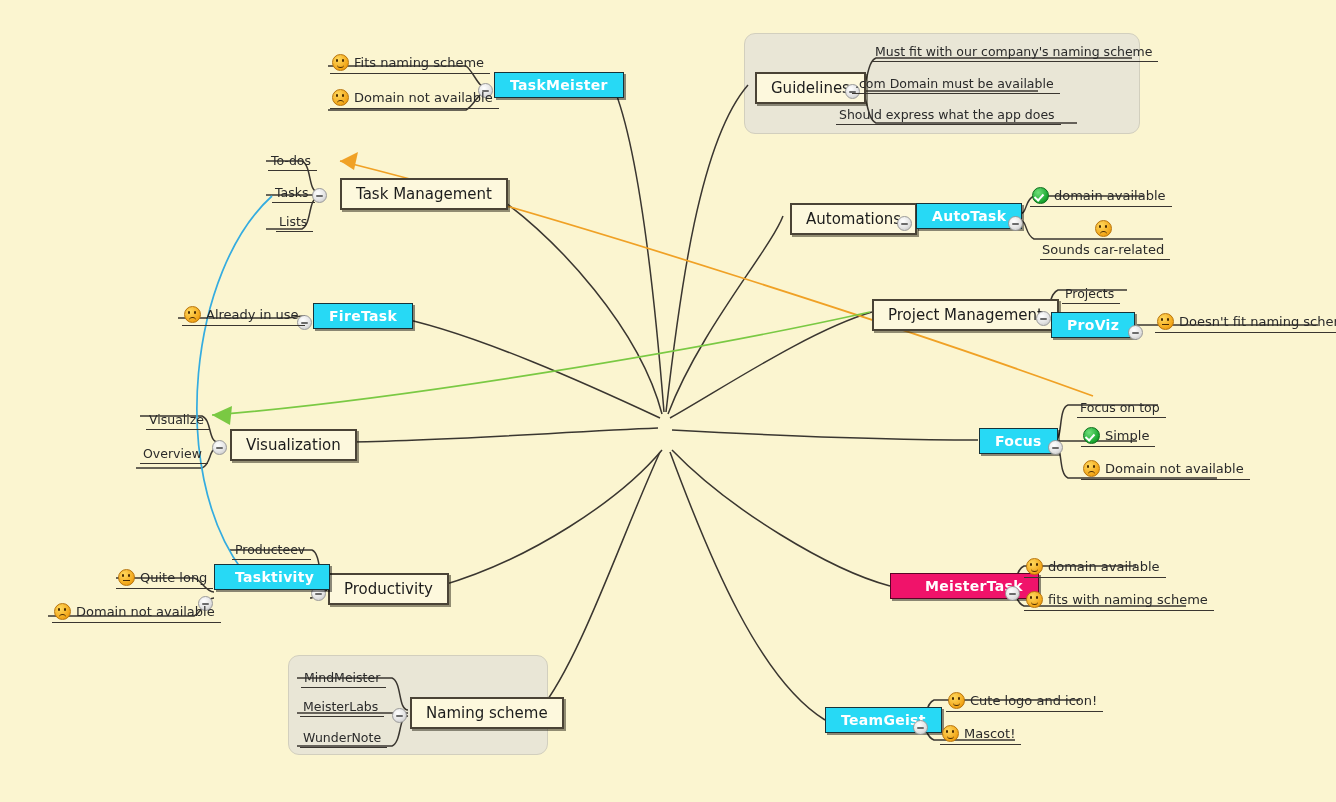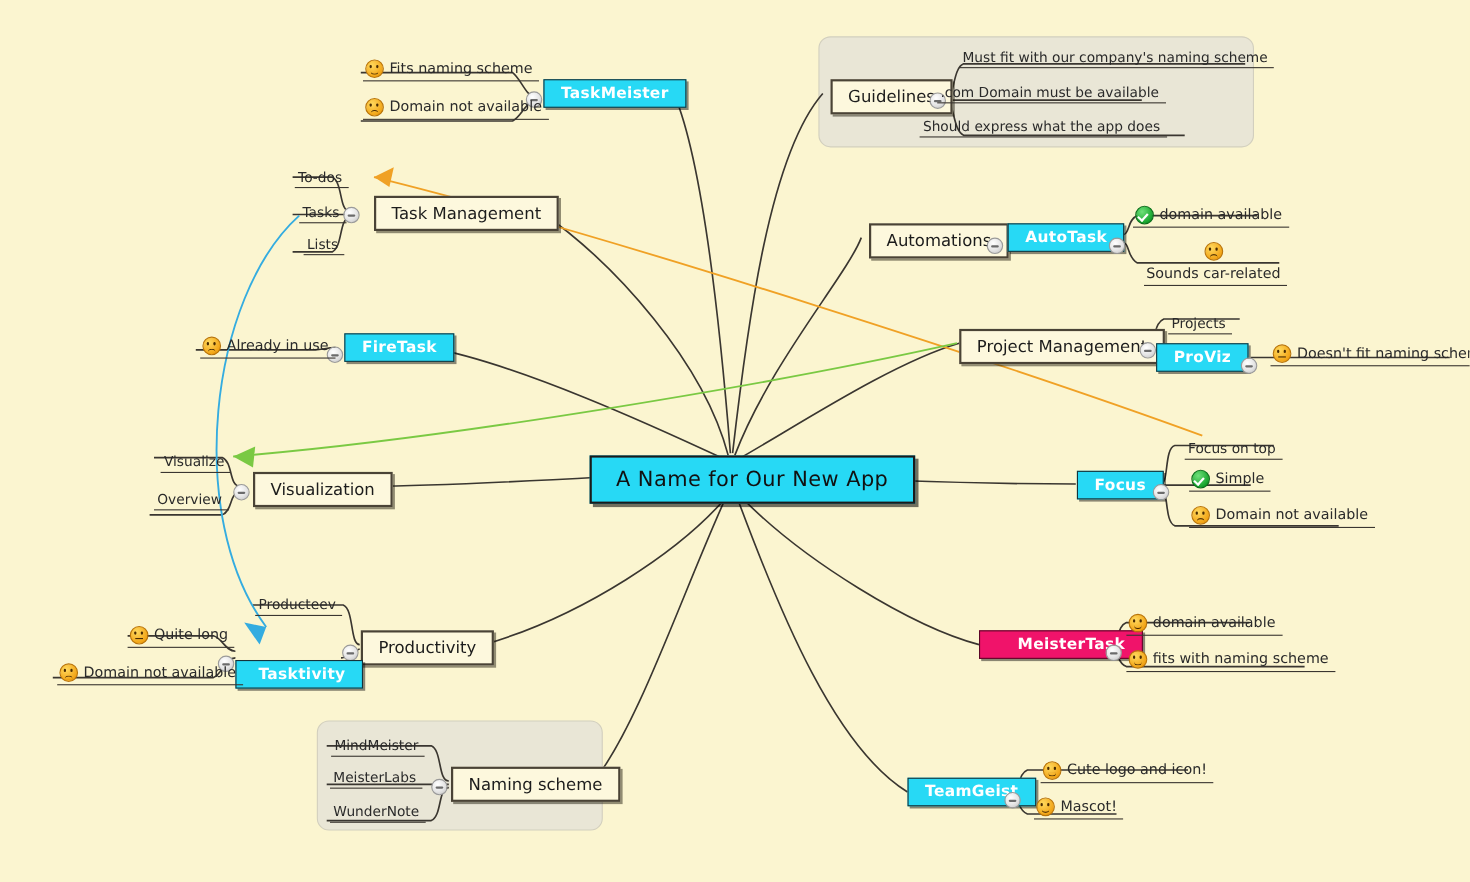--- a/index.html
+++ b/index.html
@@ -220,21 +220,20 @@
       <polygon points="340,161 358,152 354,170" fill="#f0a125"></polygon>
 
       <path d="M870,312 C700,350 400,400 212,415" stroke="#7ac943"></path>
       <polygon points="212,415 232,406 230,425" fill="#7ac943"></polygon>
 
       <path d="M272,196 C190,270 168,470 242,570" stroke="#34ace0"></path>
       <polygon points="242,570 222,566 236,586" fill="#34ace0"></polygon>
     </g>
   </svg>
 
-  <div class="node root" style="left:536px;top:414px;">A Name for Our New App</div>
 
   <div class="node cyan" style="left:494px;top:72px;">TaskMeister</div>
   <div class="handle" style="left:478px;top:83px;"></div>
   <div class="node leaf ico" style="left:330px;top:53px;">
     <span class="ico-face"></span>
     <span>Fits naming scheme</span>
   </div>
   <div class="node leaf ico" style="left:330px;top:88px;">
     <span class="ico-face sad"></span>
     <span>Domain not available</span>
@@ -295,21 +294,21 @@
     <span>Simple</span>
   </div>
   <div class="node leaf ico" style="left:1081px;top:459px;">
     <span class="ico-face sad"></span>
     <span>Domain not available</span>
   </div>
 
   <div class="node boxed" style="left:328px;top:573px;">Productivity</div>
   <div class="handle" style="left:311px;top:586px;"></div>
   <div class="node leaf small" style="left:232px;top:541px;">Producteev</div>
-  <div class="node cyan" style="left:214px;top:600px;padding-left:20px;">Tasktivity</div>
+  <div class="node cyan" style="left:214px;top:564px;padding-left:20px;">Tasktivity</div>
   <div class="handle" style="left:198px;top:596px;"></div>
   <div class="node leaf ico" style="left:116px;top:568px;">
     <span class="ico-face flat"></span>
     <span>Quite long</span>
   </div>
   <div class="node leaf ico" style="left:52px;top:602px;">
     <span class="ico-face sad"></span>
     <span>Domain not available</span>
   </div>
 

